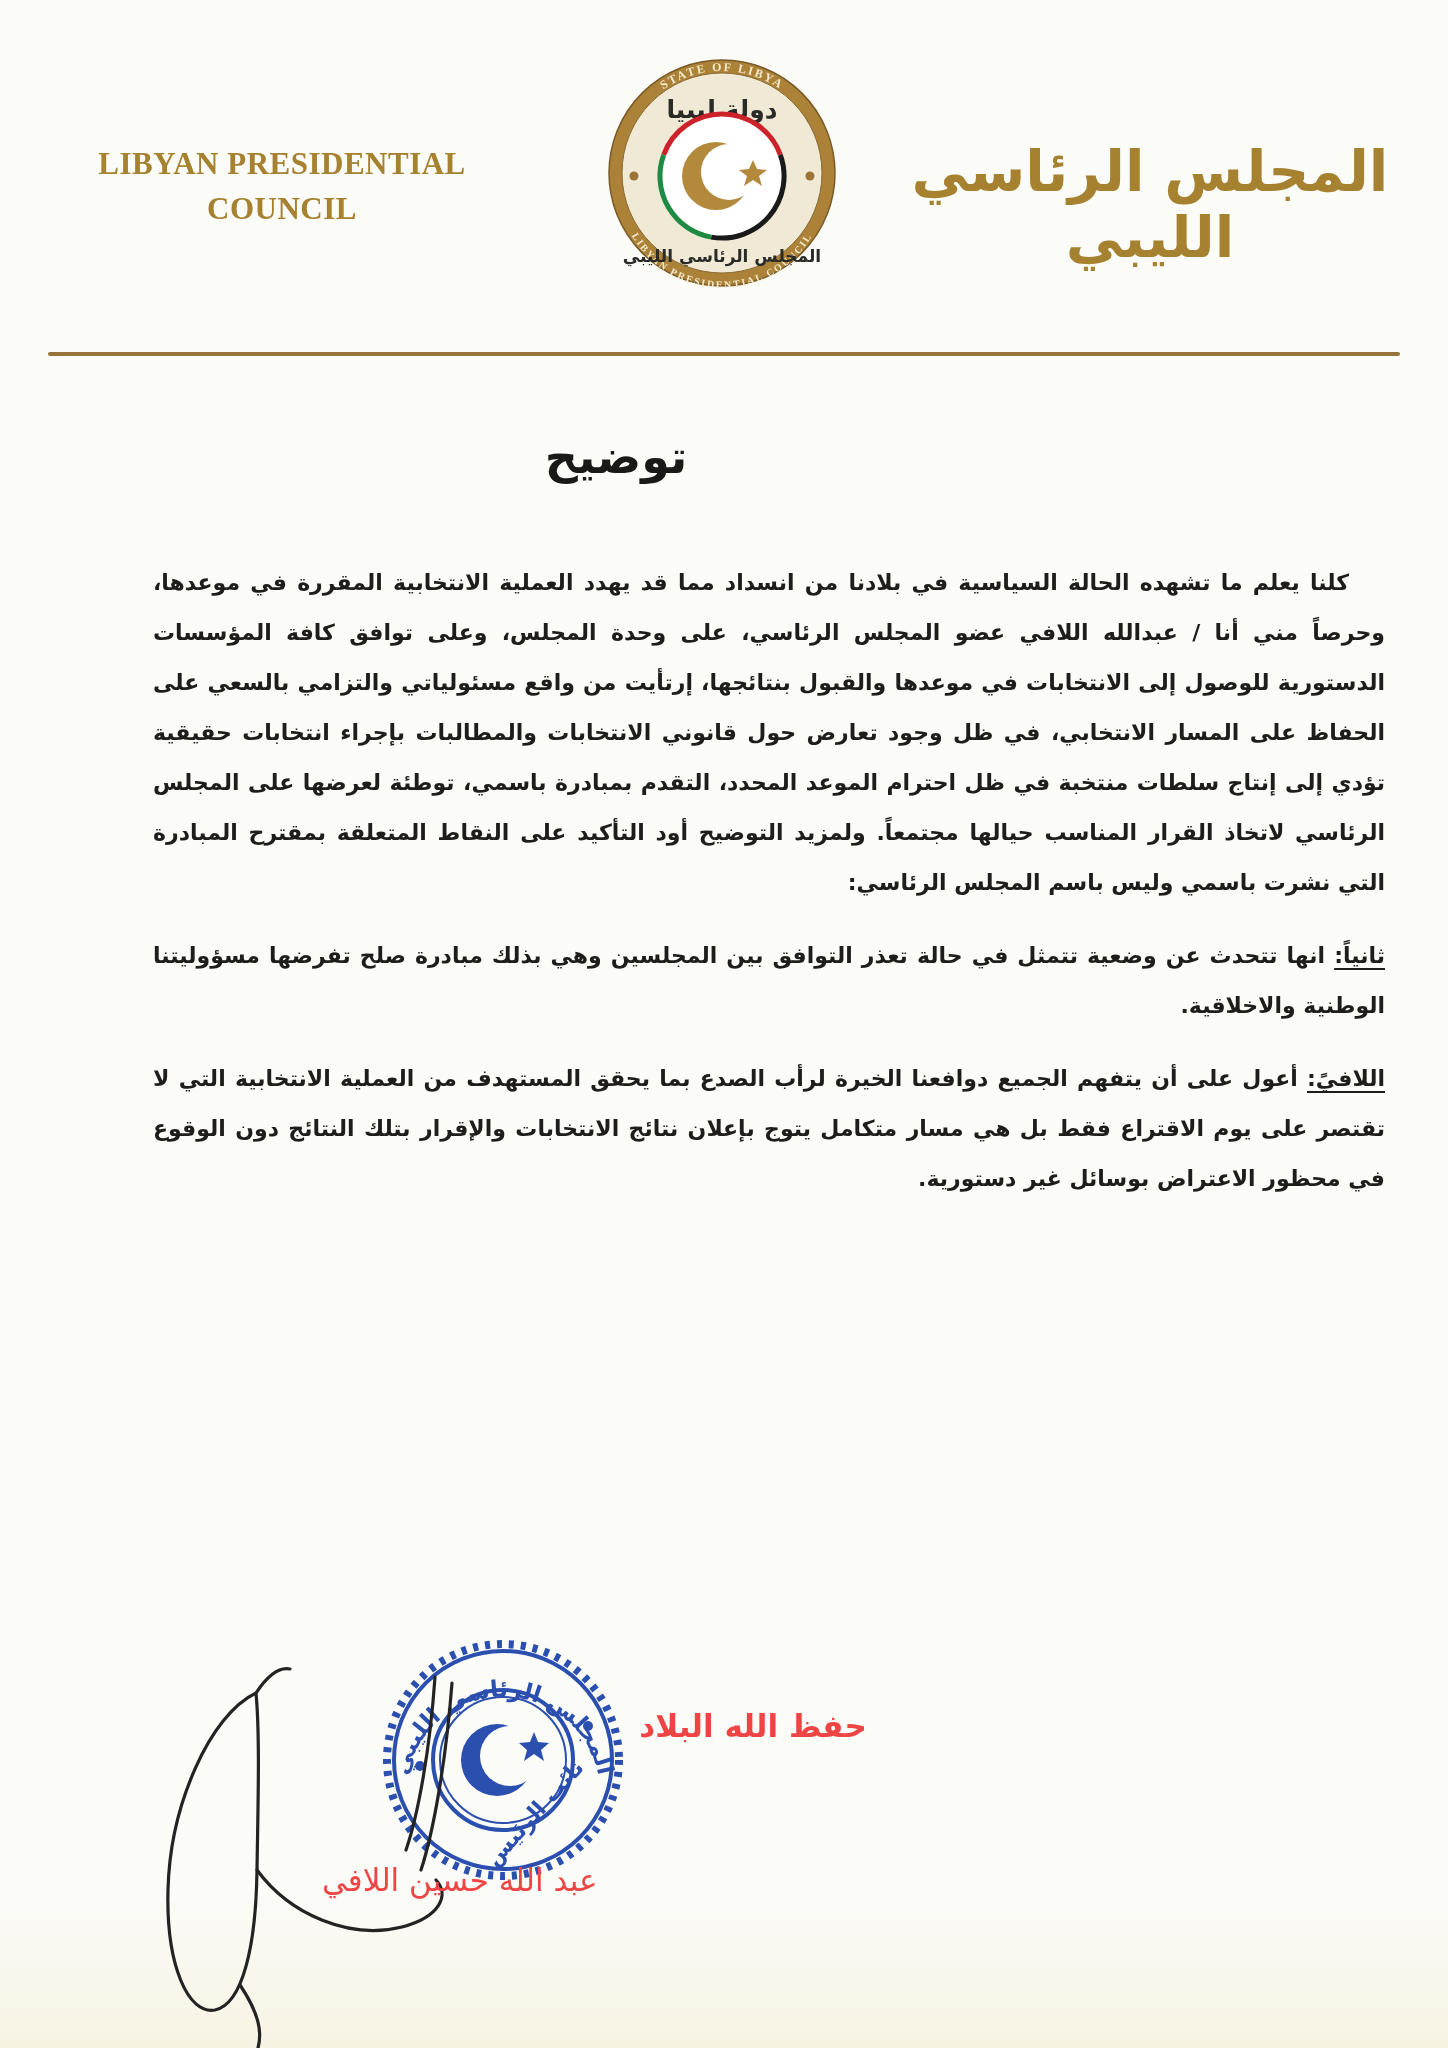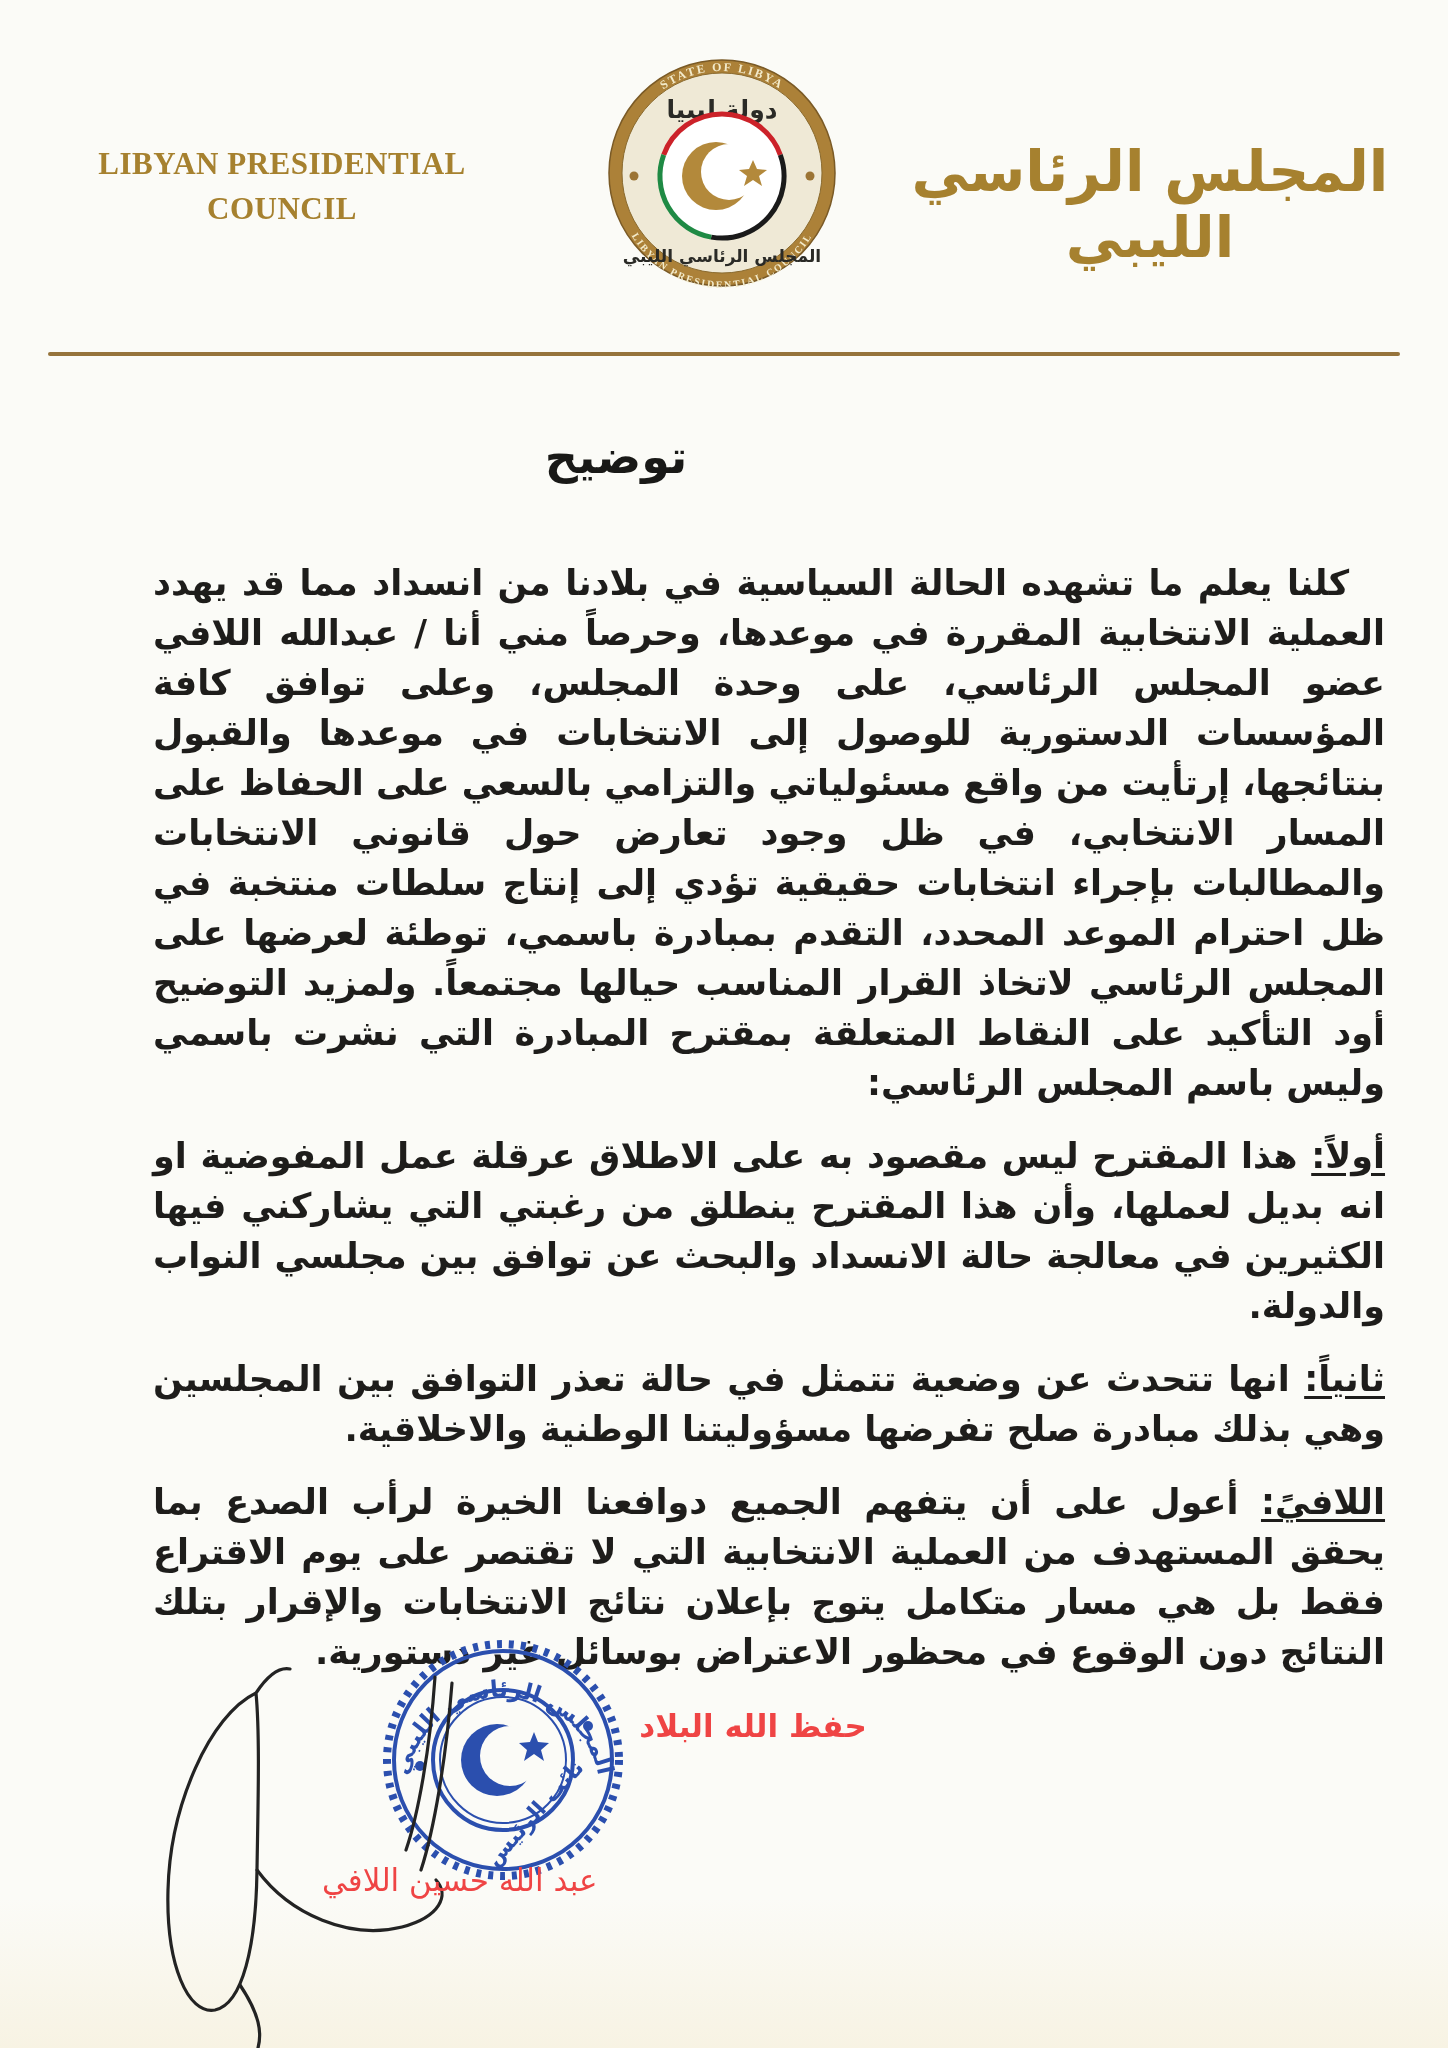--- a/index.html
+++ b/index.html
@@ -31,21 +31,21 @@
   }
   
   .doc-title{
     position:absolute;left:0;top:430px;width:1232px;
     direction:rtl;text-align:center;
     font-size:46px;font-weight:bold;color:#191917;
   }
   .body-block{
     position:absolute;right:63px;top:558px;width:1232px;
     direction:rtl;text-align:justify;
-    font-size:35px;font-weight:bold;line-height:50px;color:#1e1d1b;
+    font-size:22px;font-weight:bold;line-height:50px;color:#1e1d1b;
   }
   .body-block p{margin:0 0 23px 0;}
   .body-block .intro{text-indent:36px;}
   .pt-label{text-decoration:underline;text-underline-offset:5px;}
   
   .blessing{
     position:absolute;left:628px;top:1708px;width:250px;
     direction:rtl;text-align:center;
     font-size:31px;font-weight:bold;color:#ef4444;
   }
@@ -102,24 +102,20 @@
 
   <div class="org-ar">المجلس الرئاسي الليبي</div>
 
   <div class="rule"></div>
 
   <div class="doc-title">توضيح</div>
 
   <div class="body-block">
     <p class="intro">كلنا يعلم ما تشهده الحالة السياسية في بلادنا من انسداد مما قد يهدد العملية الانتخابية المقررة في موعدها، وحرصاً مني أنا / عبدالله اللافي عضو المجلس الرئاسي، على وحدة المجلس، وعلى توافق كافة المؤسسات الدستورية للوصول إلى الانتخابات في موعدها والقبول بنتائجها، إرتأيت من واقع مسئولياتي والتزامي بالسعي على الحفاظ على المسار الانتخابي، في ظل وجود تعارض حول قانوني الانتخابات والمطالبات بإجراء انتخابات حقيقية تؤدي إلى إنتاج سلطات منتخبة في ظل احترام الموعد المحدد، التقدم بمبادرة باسمي، توطئة لعرضها على المجلس الرئاسي لاتخاذ القرار المناسب حيالها مجتمعاً. ولمزيد التوضيح أود التأكيد على النقاط المتعلقة بمقترح المبادرة التي نشرت باسمي وليس باسم المجلس الرئاسي:</p>
     <p>
-      <span class="pt-label">أولاً:</span>
-      <span>هذا المقترح ليس مقصود به على الاطلاق عرقلة عمل المفوضية او انه بديل لعملها، وأن هذا المقترح ينطلق من رغبتي التي يشاركني فيها الكثيرين في معالجة حالة الانسداد والبحث عن توافق بين مجلسي النواب والدولة.</span>
-    </p>
-    <p>
       <span class="pt-label">ثانياً:</span>
       <span>انها تتحدث عن وضعية تتمثل في حالة تعذر التوافق بين المجلسين وهي بذلك مبادرة صلح تفرضها مسؤوليتنا الوطنية والاخلاقية.</span>
     </p>
     <p>
       <span class="pt-label">اللافيً:</span>
       <span>أعول على أن يتفهم الجميع دوافعنا الخيرة لرأب الصدع بما يحقق المستهدف من العملية الانتخابية التي لا تقتصر على يوم الاقتراع فقط بل هي مسار متكامل يتوج بإعلان نتائج الانتخابات والإقرار بتلك النتائج دون الوقوع في محظور الاعتراض بوسائل غير دستورية.</span>
     </p>
   </div>
 
   <div class="blessing">حفظ الله البلاد</div>

